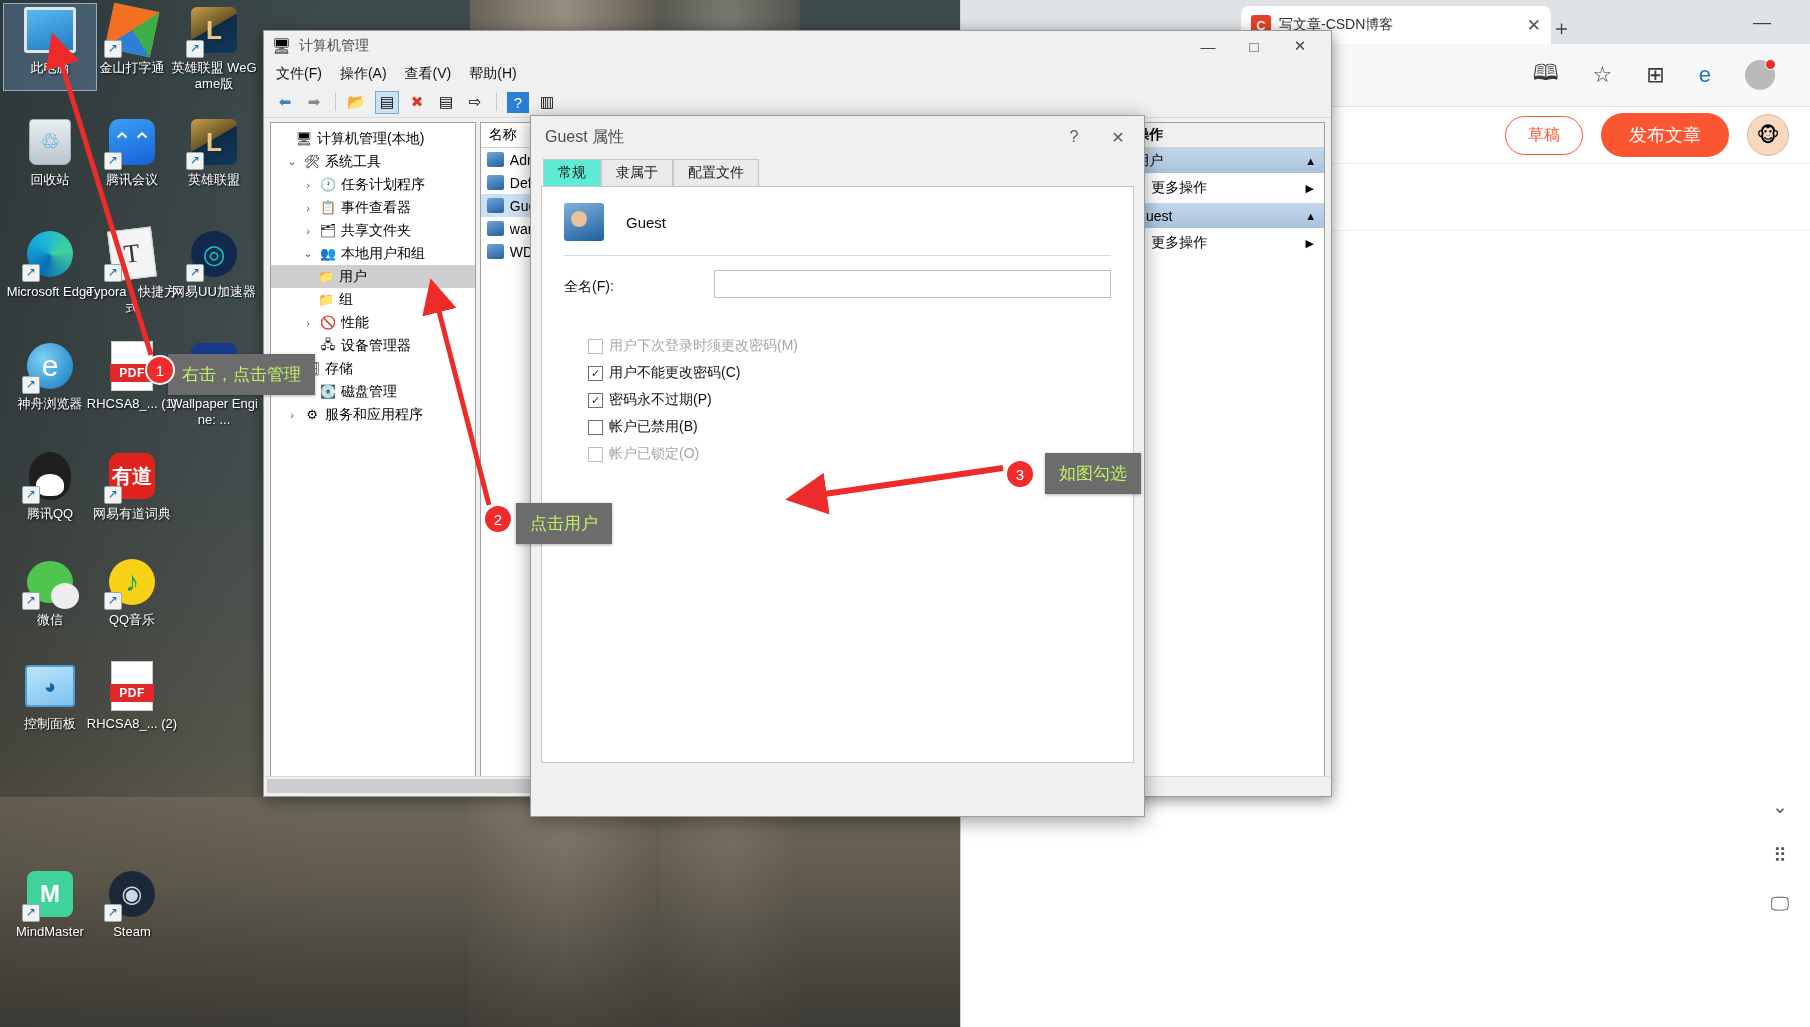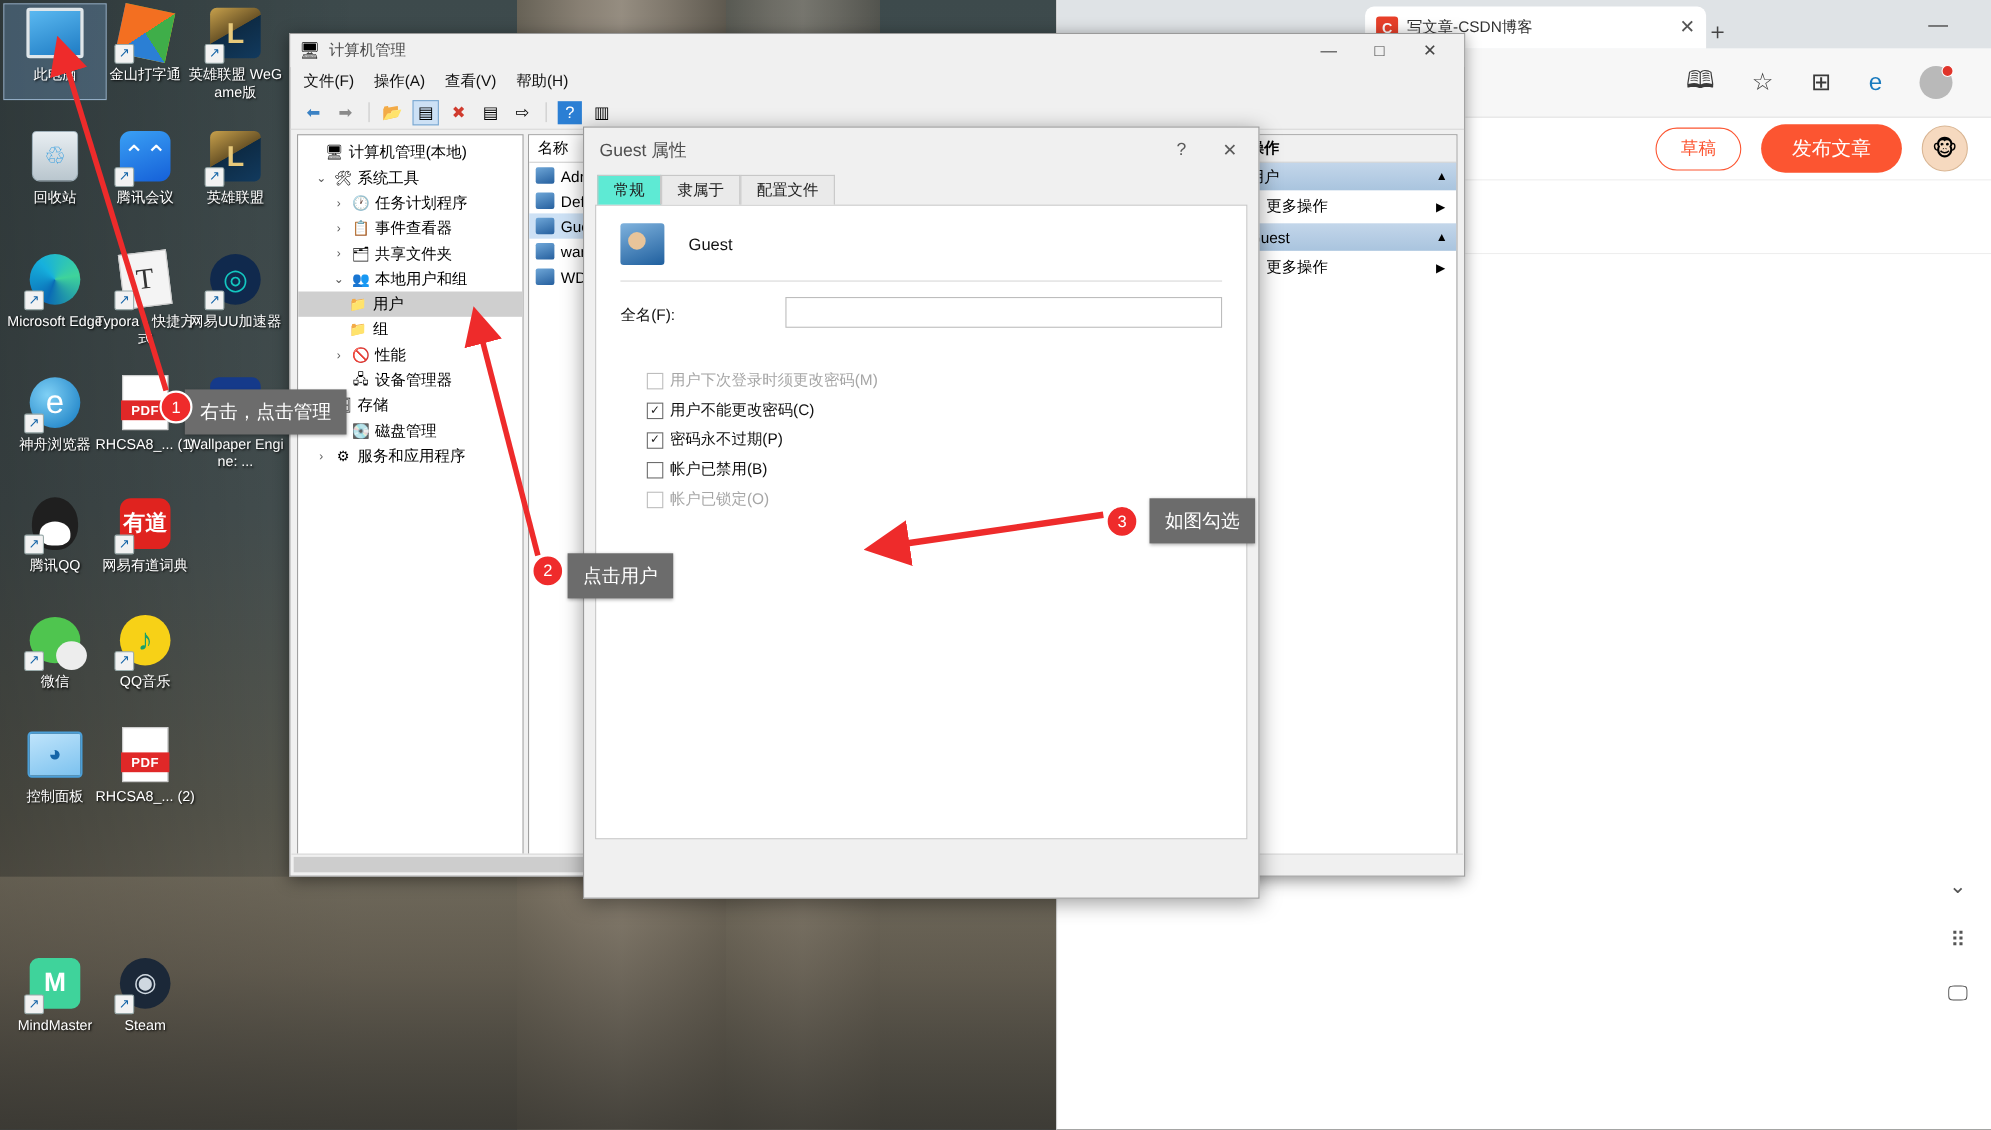--- a/index.html
+++ b/index.html
@@ -185,21 +185,21 @@
   .cbrow{display:flex;align-items:center;gap:6px;padding:9px 0 0 30px;font-size:14px;color:#111;margin-left:16px;}
   .cbrow.dis{color:#a6a6a6;}
   .cb{width:13px;height:13px;border:1px solid #6d6d6d;background:#fff;display:inline-flex;
     align-items:center;justify-content:center;font-size:11px;line-height:1;color:#222;}
   .cbrow.dis .cb{border-color:#bdbdbd;color:#bdbdbd;}
   #dlg .btns{display:flex;justify-content:flex-end;gap:16px;padding:18px 12px 0;}
   #dlg .btns button{width:98px;height:34px;background:#e1e1e1;border:1px solid #adadad;font-size:14px;
     font-family:"Liberation Sans",sans-serif;color:#111;}
 
   
-  .callout{position:absolute;background:#6c6c6c;color:#ffffff;font-size:17px;padding:9px 14px;
+  .callout{position:absolute;background:#6c6c6c;color:#bef264;font-size:17px;padding:9px 14px;
     display:flex;align-items:center;box-shadow:0 1px 3px rgba(0,0,0,.3);}
   .badge{position:absolute;width:26px;height:26px;border-radius:50%;background:#ef2b2b;color:#fff;
     font-size:15px;display:flex;align-items:center;justify-content:center;border:2px solid #fff;}
   svg.anno{position:absolute;left:0;top:0;width:1810px;height:1027px;pointer-events:none;}
 </style>
 </head>
 <body>
 
 <div id="desktop">
   <div class="pillar"></div>

